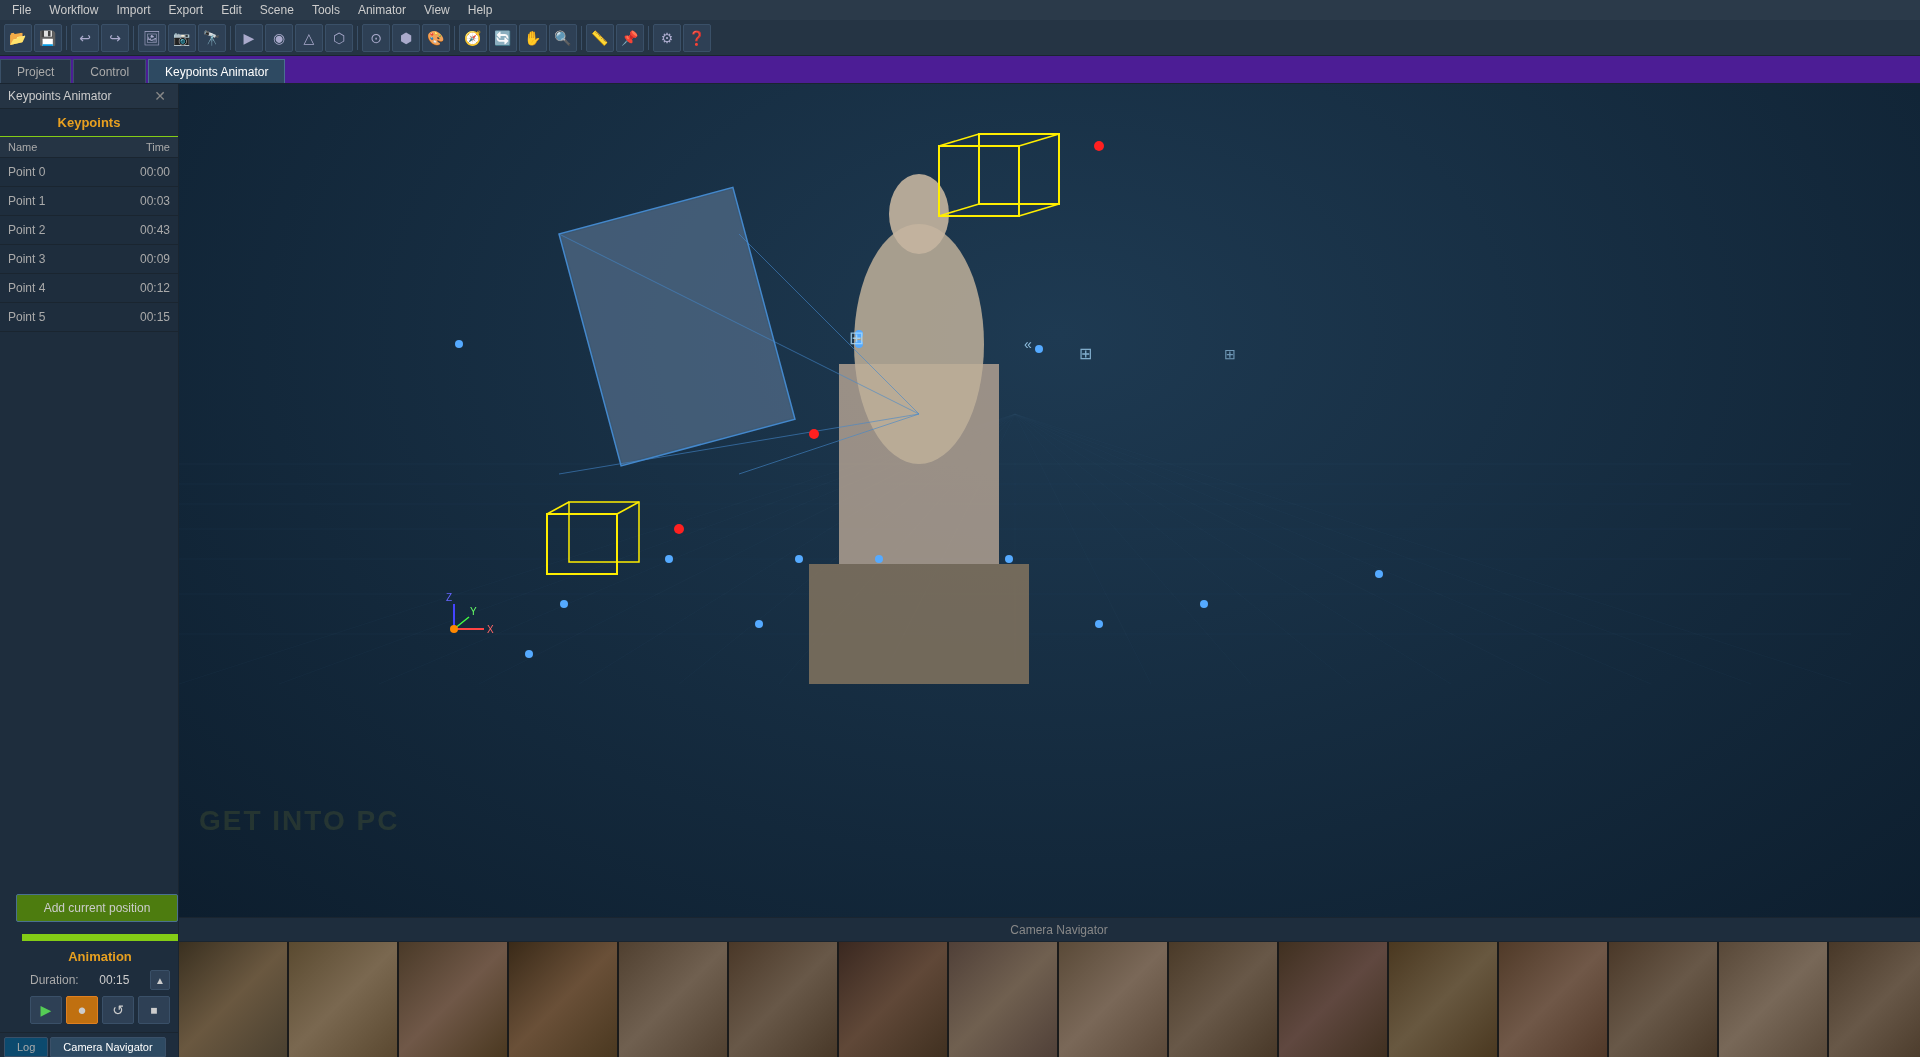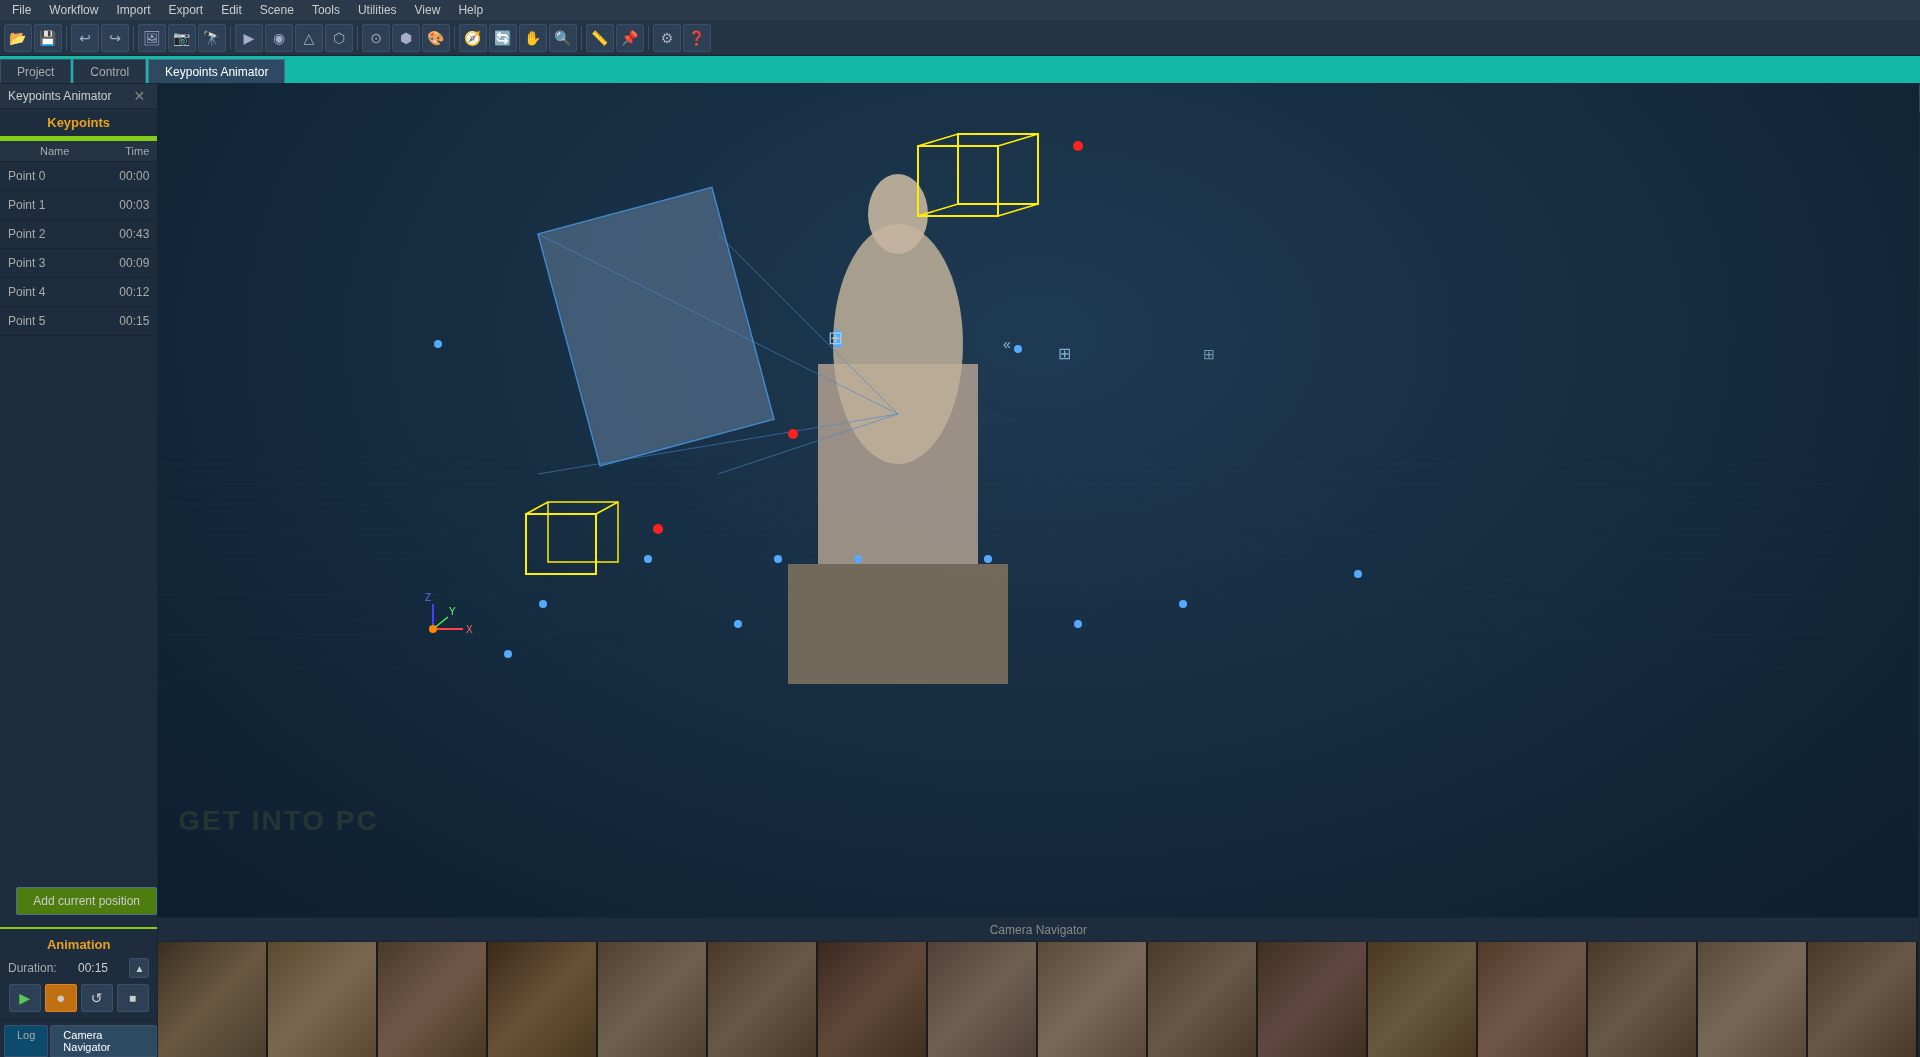--- a/index.html
+++ b/index.html
@@ -58,21 +58,21 @@
       width: 1px;
       height: 24px;
       background: #3a5068;
       margin: 0 2px;
     }
 
     
     #tabbar {
       width: 100%;
       height: 28px;
-      background: #14b8a6;
+      background: #4c1d95;
       display: flex;
       align-items: flex-end;
       padding: 0 12px 0 0;
       border-bottom: 1px solid #1a2530;
     }
     .tab {
       height: 24px;
       padding: 0 16px;
       display: flex;
       align-items: center;
@@ -114,22 +114,21 @@
       text-align: center;
       color: #e8a020;
       font-size: 13px;
       padding: 6px 0;
       font-weight: bold;
     }
     .table-header {
       display: flex;
       background: #253444;
       border-bottom: 1px solid #1a2530;
-      border-top: 5px solid #84cc16;
-      padding-left: 32px;
+      border-top: 1px solid #84cc16;
     }
     .col-name {
       flex: 1;
       padding: 4px 8px;
       color: #aaa;
       font-size: 11px;
     }
     .col-time {
       width: 80px;
       padding: 4px 8px;
@@ -151,22 +150,23 @@
       background: #2e4055;
       border: 1px solid #4a7090;
       color: #ccc;
       cursor: pointer;
       text-align: center;
       font-size: 12px;
       border-radius: 2px;
     }
 
     #animation-section {
-      border-top: 2px solid #84cc16;
+      border-top: 7px solid #84cc16;
       padding: 8px;
+      margin-left: 22px;
     }
     .anim-title {
       text-align: center;
       color: #e8a020;
       font-size: 13px;
       font-weight: bold;
       margin-bottom: 6px;
     }
     .anim-duration-row {
       display: flex;
@@ -355,21 +355,21 @@
 <body>
 
 <div id="menubar">
   <span class="menu-item">File</span>
   <span class="menu-item">Workflow</span>
   <span class="menu-item">Import</span>
   <span class="menu-item">Export</span>
   <span class="menu-item">Edit</span>
   <span class="menu-item">Scene</span>
   <span class="menu-item">Tools</span>
-  <span class="menu-item">Utilities</span>
+  <span class="menu-item">Animator</span>
   <span class="menu-item">View</span>
   <span class="menu-item">Help</span>
 </div>
 
 <div id="toolbar">
   <div class="toolbar-btn">📂</div>
   <div class="toolbar-btn">💾</div>
   <div class="toolbar-separator"></div>
   <div class="toolbar-btn">↩</div>
   <div class="toolbar-btn">↪</div>

